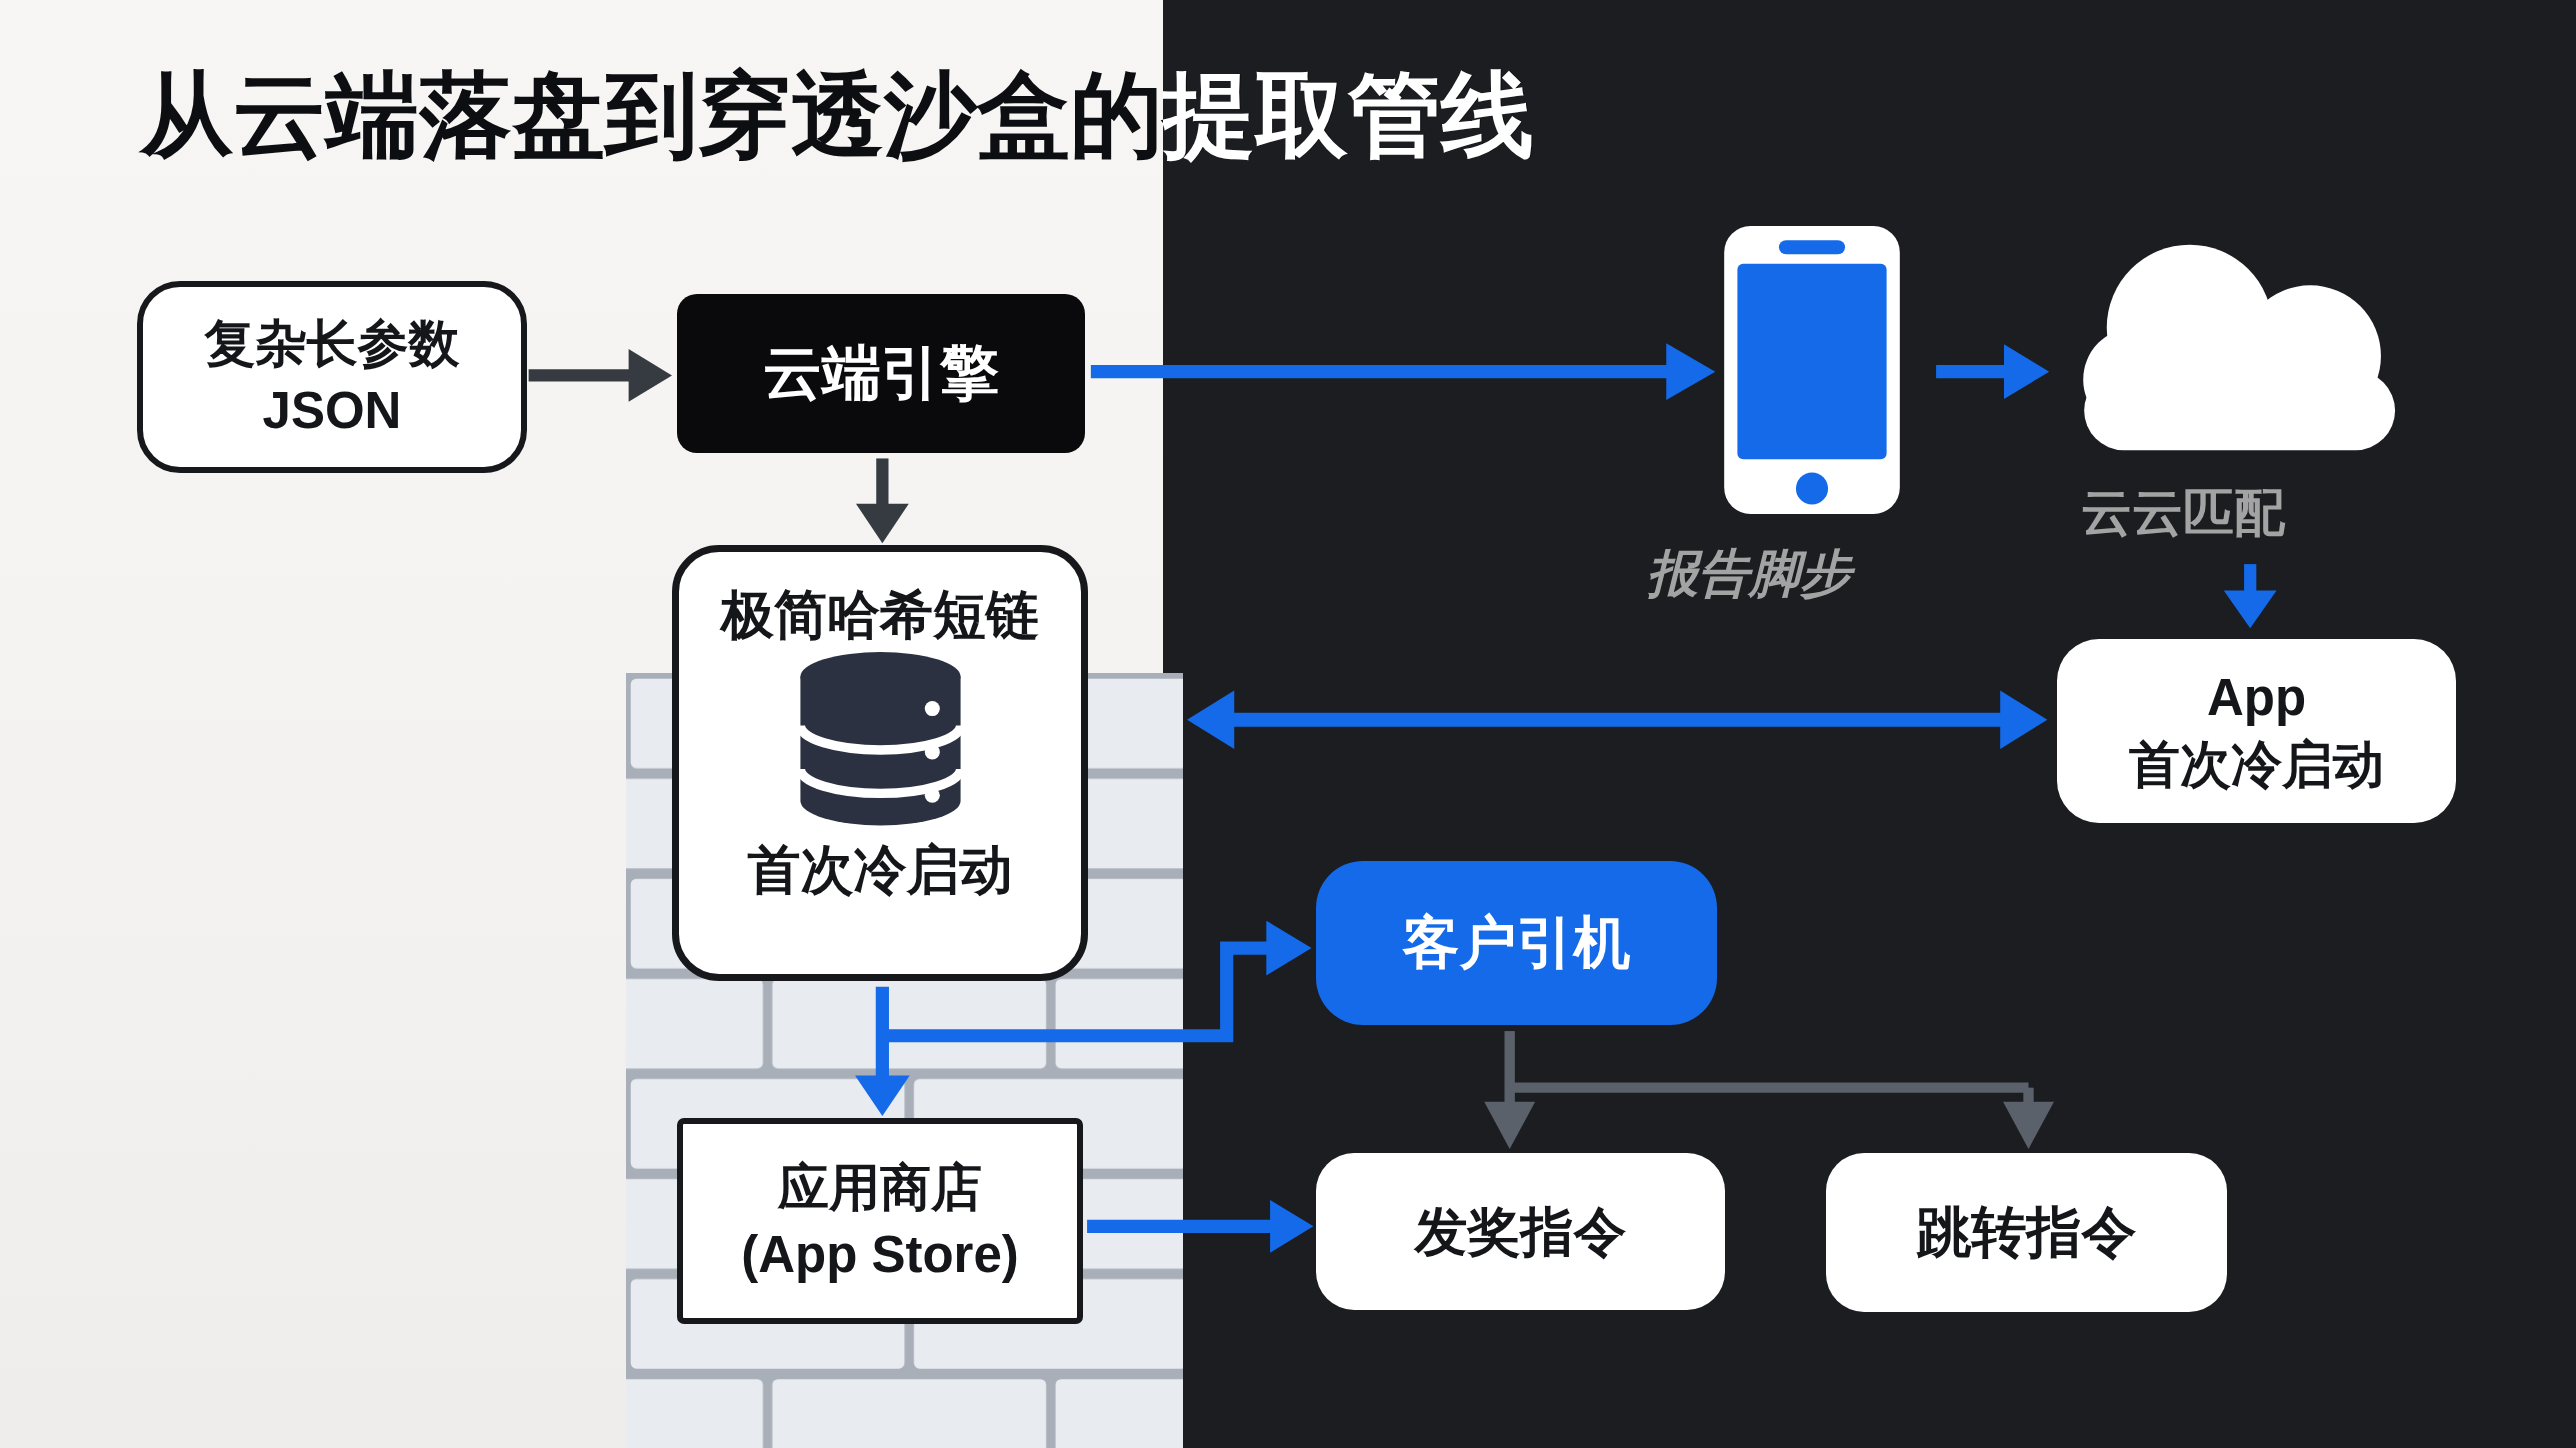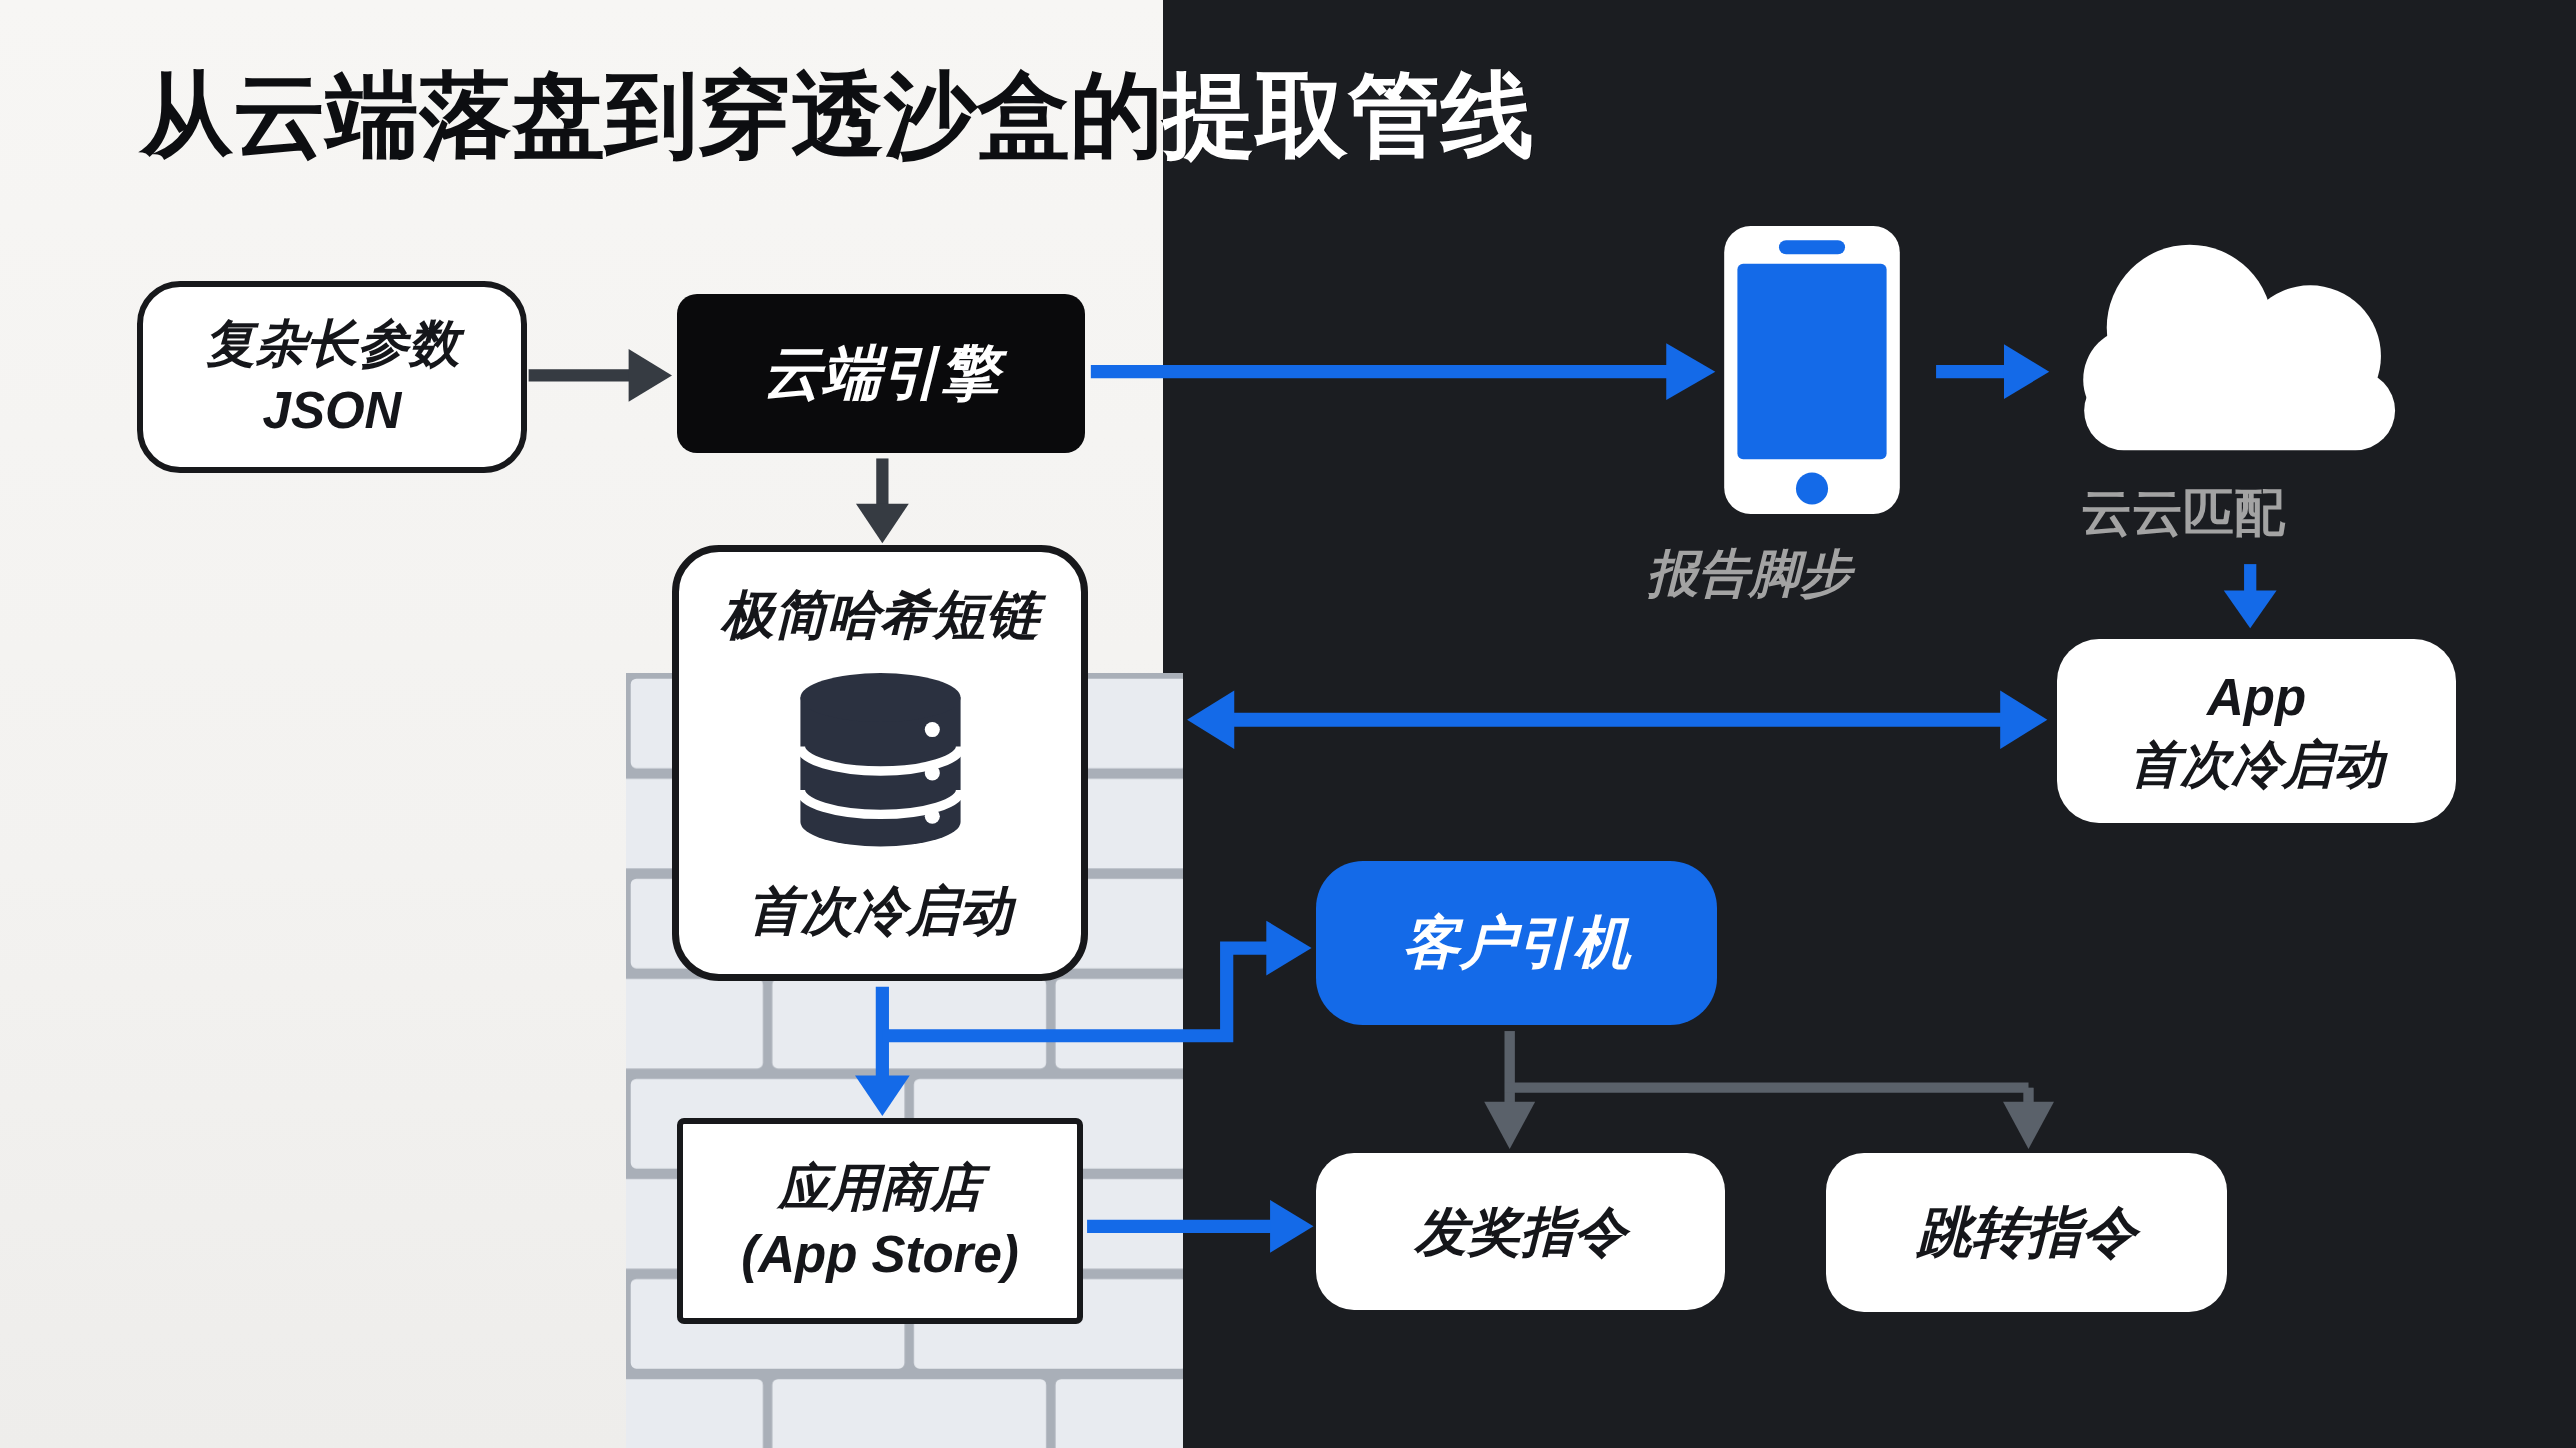--- a/index.html
+++ b/index.html
@@ -19,24 +19,24 @@
   #title-clip{
     position:absolute;left:1163px;top:0;width:1413px;height:264px;
     overflow:hidden;
   }
   #title-clip .title{left:-1024px;color:#ffffff;}
   .box{
     position:absolute;display:flex;flex-direction:column;
     align-items:center;justify-content:center;text-align:center;
     box-sizing:border-box;color:#15161a;font-weight:700;line-height:1.32;
   }
-  .box .line{display:block;font-style:italic;}
+  .box .line{display:block;}
   #node-json{left:137px;top:281px;width:390px;height:192px;background:#fff;border:6.6px solid #17181b;border-radius:43px;font-size:51px;}
   #node-engine{left:677px;top:294px;width:408px;height:159px;background:#0a0a0c;border-radius:20px;color:#fff;font-size:59px;}
-  #node-hash{left:672px;top:545px;width:416px;height:436px;background:#fff;border:7.5px solid #17181b;border-radius:47px;font-size:53px;justify-content:space-between;padding:28px 7.5px;}
+  #node-hash{left:672px;top:545px;width:416px;height:436px;background:#fff;border:7.5px solid #17181b;border-radius:47px;font-size:53px;justify-content:flex-start;padding:28px 7.5px;}
   #node-app{left:2057px;top:630px;width:399px;height:184px;background:#fff;border-radius:42px;font-size:51px;margin-top:9px;}
   #node-client{left:1316px;top:861px;width:401px;height:164px;background:#146ae8;border-radius:47px;color:#fff;font-size:57px;}
   #node-store{left:677px;top:1118px;width:406px;height:206px;background:#fff;border:6.6px solid #17181b;border-radius:7px;font-size:51px;}
   #node-reward{left:1316px;top:1153px;width:409px;height:157px;background:#fff;border-radius:38px;font-size:53px;}
   #node-jump{left:1826px;top:1153px;width:401px;height:159px;background:#fff;border-radius:38px;font-size:55px;text-align:right;}
   .icon-label{
     position:absolute;text-align:left;color:#a3a3a3;font-weight:700;font-size:51px;
   }
   #label-phone{left:1647px;top:540px;width:330px;font-style:italic;}
   #label-cloudmatch{left:2081px;top:479px;width:321px;}

